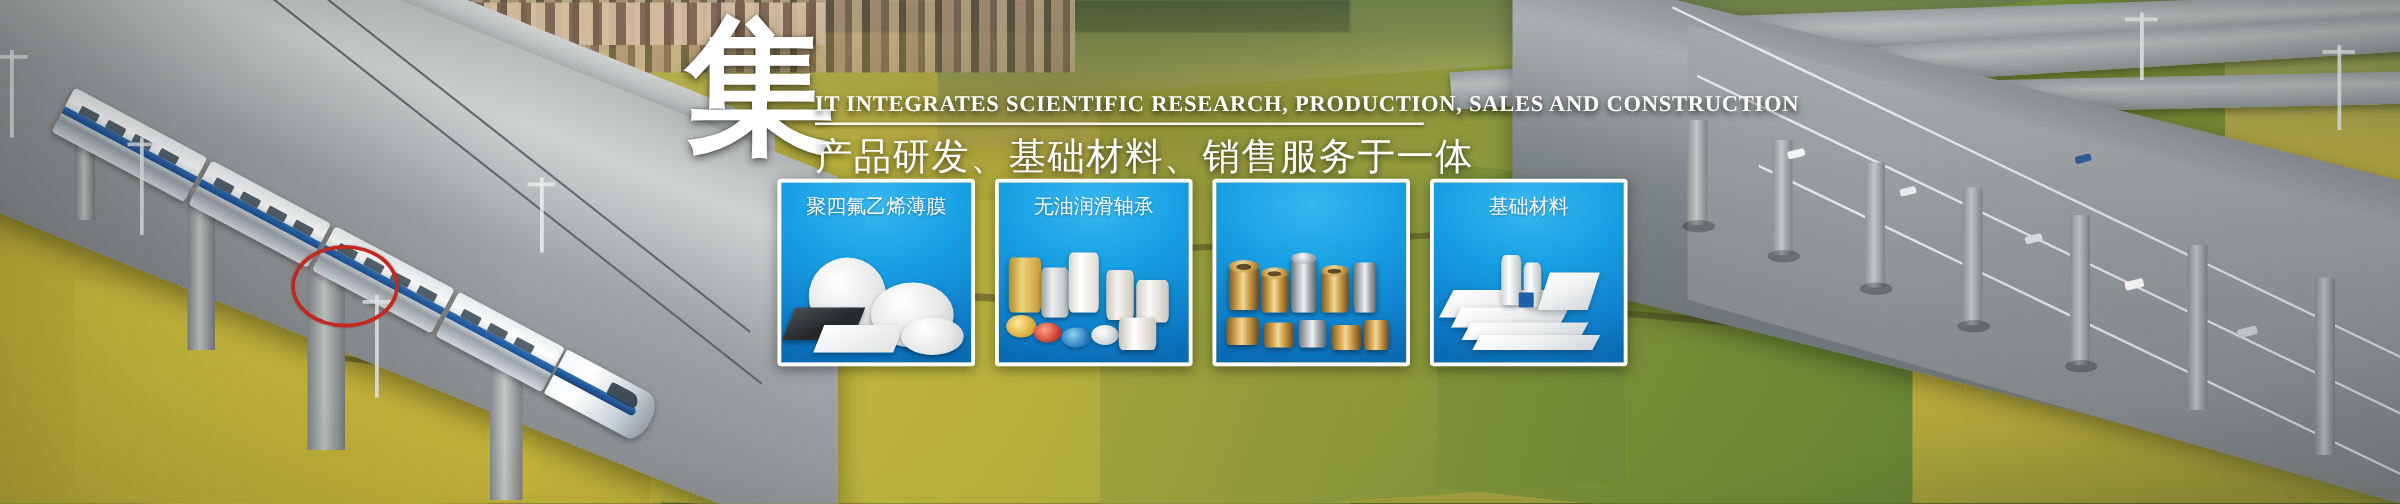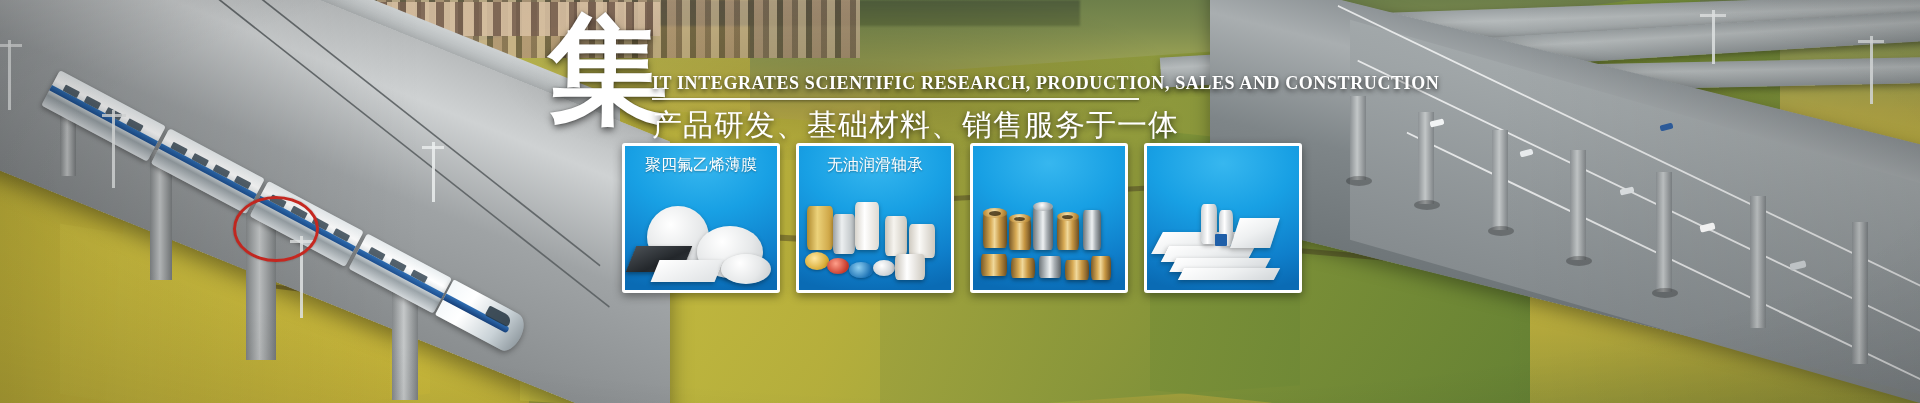--- a/index.html
+++ b/index.html
@@ -469,20 +469,21 @@
         <div class="steel" style="left:110px;top:22px;width:18px;height:40px;"></div>
         <div class="bush" style="left:8px;top:66px;width:26px;height:22px;"></div>
         <div class="bush" style="left:38px;top:70px;width:24px;height:20px;"></div>
         <div class="steel" style="left:66px;top:68px;width:22px;height:22px;"></div>
         <div class="bush" style="left:92px;top:72px;width:24px;height:20px;"></div>
         <div class="bush" style="left:118px;top:68px;width:20px;height:24px;"></div>
       </div>
     </div>
 
     <div class="card">
+      <div class="card-title">基础材料</div>
       <div class="card-art">
         <div class="slab" style="left:10px;top:44px;width:74px;height:22px;transform:skewX(-28deg);"></div>
         <div class="slab" style="left:18px;top:58px;width:86px;height:16px;transform:skewX(-28deg);"></div>
         <div class="slab" style="left:26px;top:70px;width:94px;height:14px;transform:skewX(-28deg);"></div>
         <div class="slab" style="left:34px;top:80px;width:96px;height:12px;transform:skewX(-28deg);"></div>
         <div class="rod" style="left:54px;top:16px;width:16px;height:40px;"></div>
         <div class="rod" style="left:72px;top:22px;width:14px;height:36px;"></div>
         <div class="slab" style="left:88px;top:30px;width:40px;height:30px;transform:skewX(-18deg);"></div>
         <div class="blue-tag" style="left:68px;top:46px;width:12px;height:12px;"></div>
       </div>

